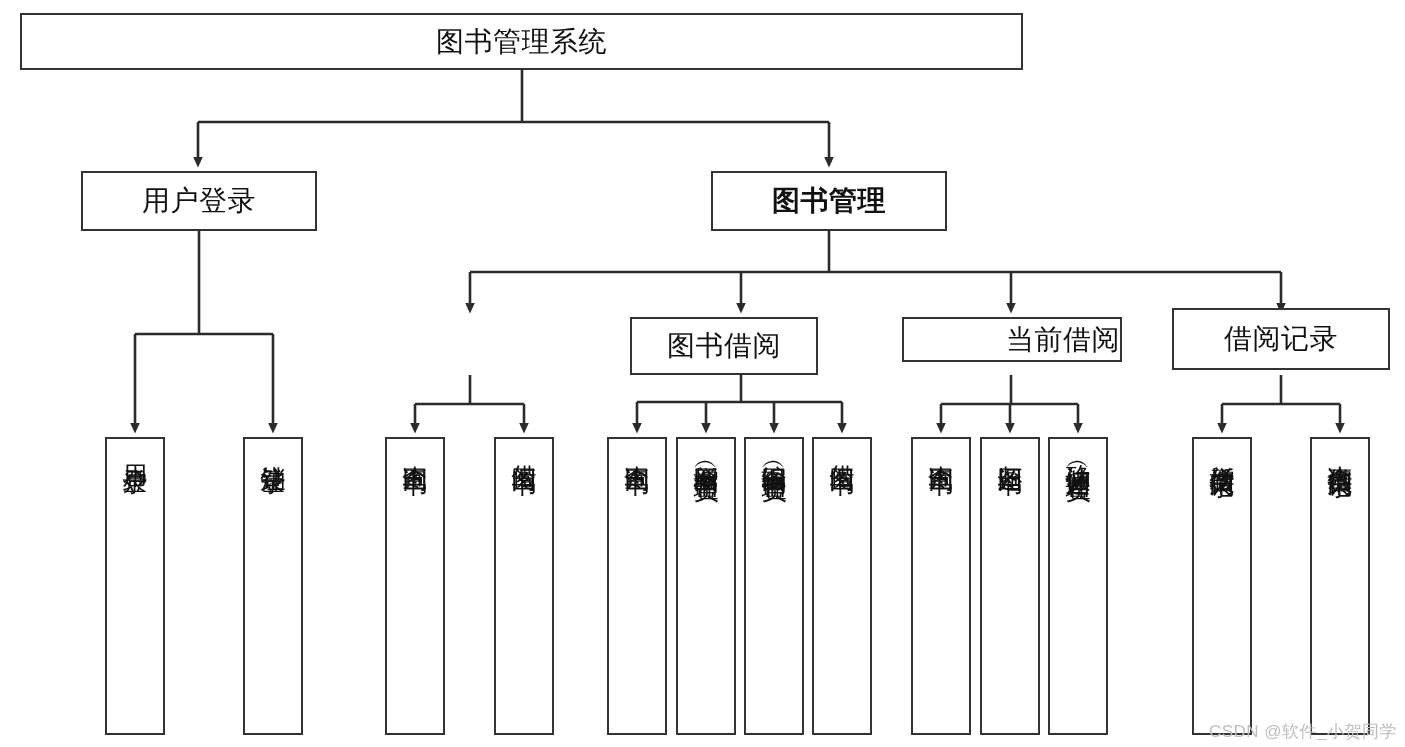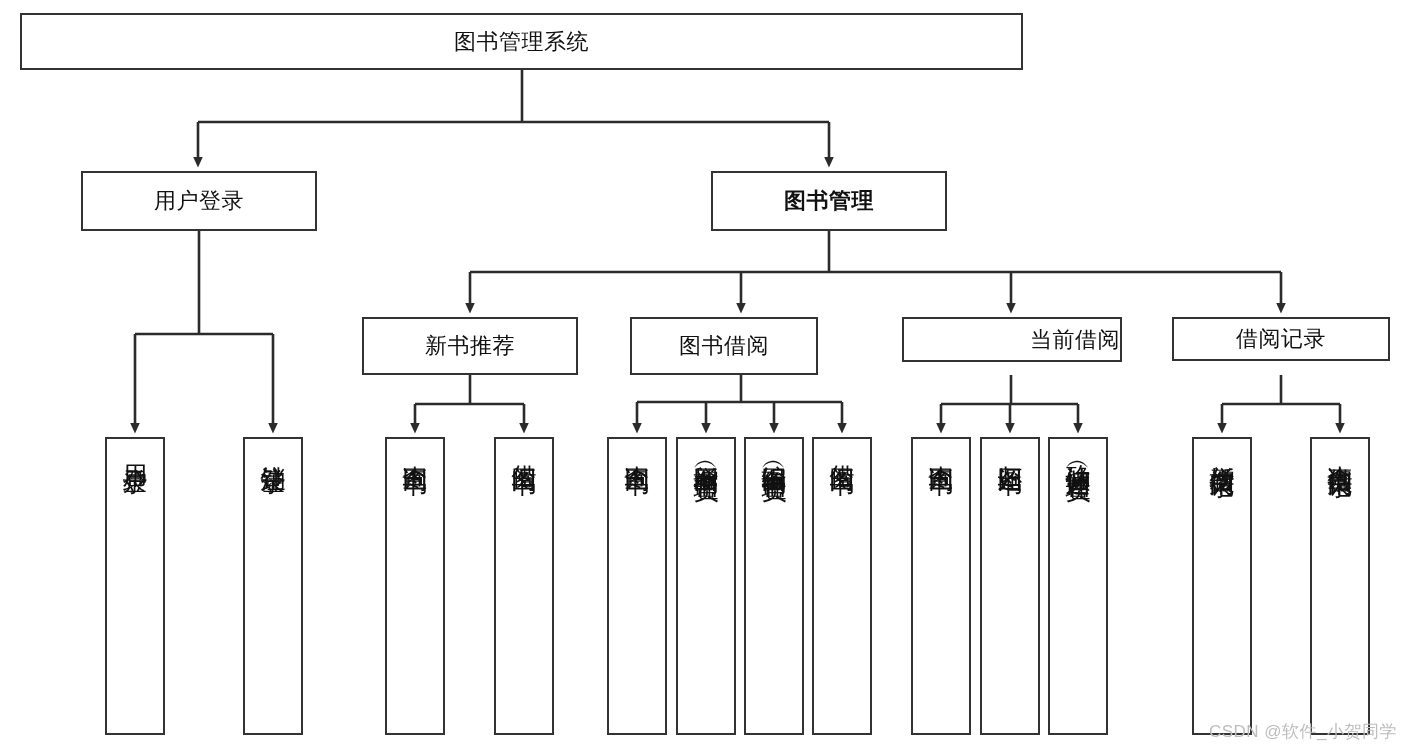--- a/index.html
+++ b/index.html
@@ -34,21 +34,21 @@
     justify-content: center;
     color: #111111;
   }
   .node-label {
     display: block;
     text-align: center;
     line-height: 1.06;
     letter-spacing: 0.5px;
   }
   .horiz .node-label {
-    font-size: 22px;
+    font-size: 28px;
   }
   .vert {
     align-items: flex-start;
     justify-content: center;
     padding-top: 6px;
   }
   .vert .node-label {
     writing-mode: vertical-rl;
     text-orientation: upright;
     font-size: 25px;
@@ -124,30 +124,27 @@
     <span class="node-label">图书管理系统</span>
   </div>
 
   <div class="node horiz" style="left:81px; top:171px; width:236px; height:60px;">
     <span class="node-label">用户登录</span>
   </div>
   <div class="node horiz" style="left:711px; top:171px; width:236px; height:60px;font-weight:bold;">
     <span class="node-label">图书管理</span>
   </div>
 
-  <div class="node horiz" style="left:362px; top:317px; width:216px; height:58px;">
-    <span class="node-label">新书推荐</span>
-  </div>
   <div class="node horiz" style="left:630px; top:317px; width:188px; height:58px;">
     <span class="node-label">图书借阅</span>
   </div>
   <div class="node horiz" style="left:902px; top:317px; width:220px; height:45px;justify-content:flex-end;">
     <span class="node-label">当前借阅</span>
   </div>
-  <div class="node horiz" style="left:1172px; top:317px; width:218px; height:44px;">
+  <div class="node horiz" style="left:1172px; top:308px; width:218px; height:62px;">
     <span class="node-label">借阅记录</span>
   </div>
 
   <div class="node vert" style="left:105px; top:437px; width:60px; height:298px;">
     <span class="node-label">用户登录</span>
   </div>
   <div class="node vert" style="left:243px; top:437px; width:60px; height:298px;">
     <span class="node-label">注销登录</span>
   </div>
 

